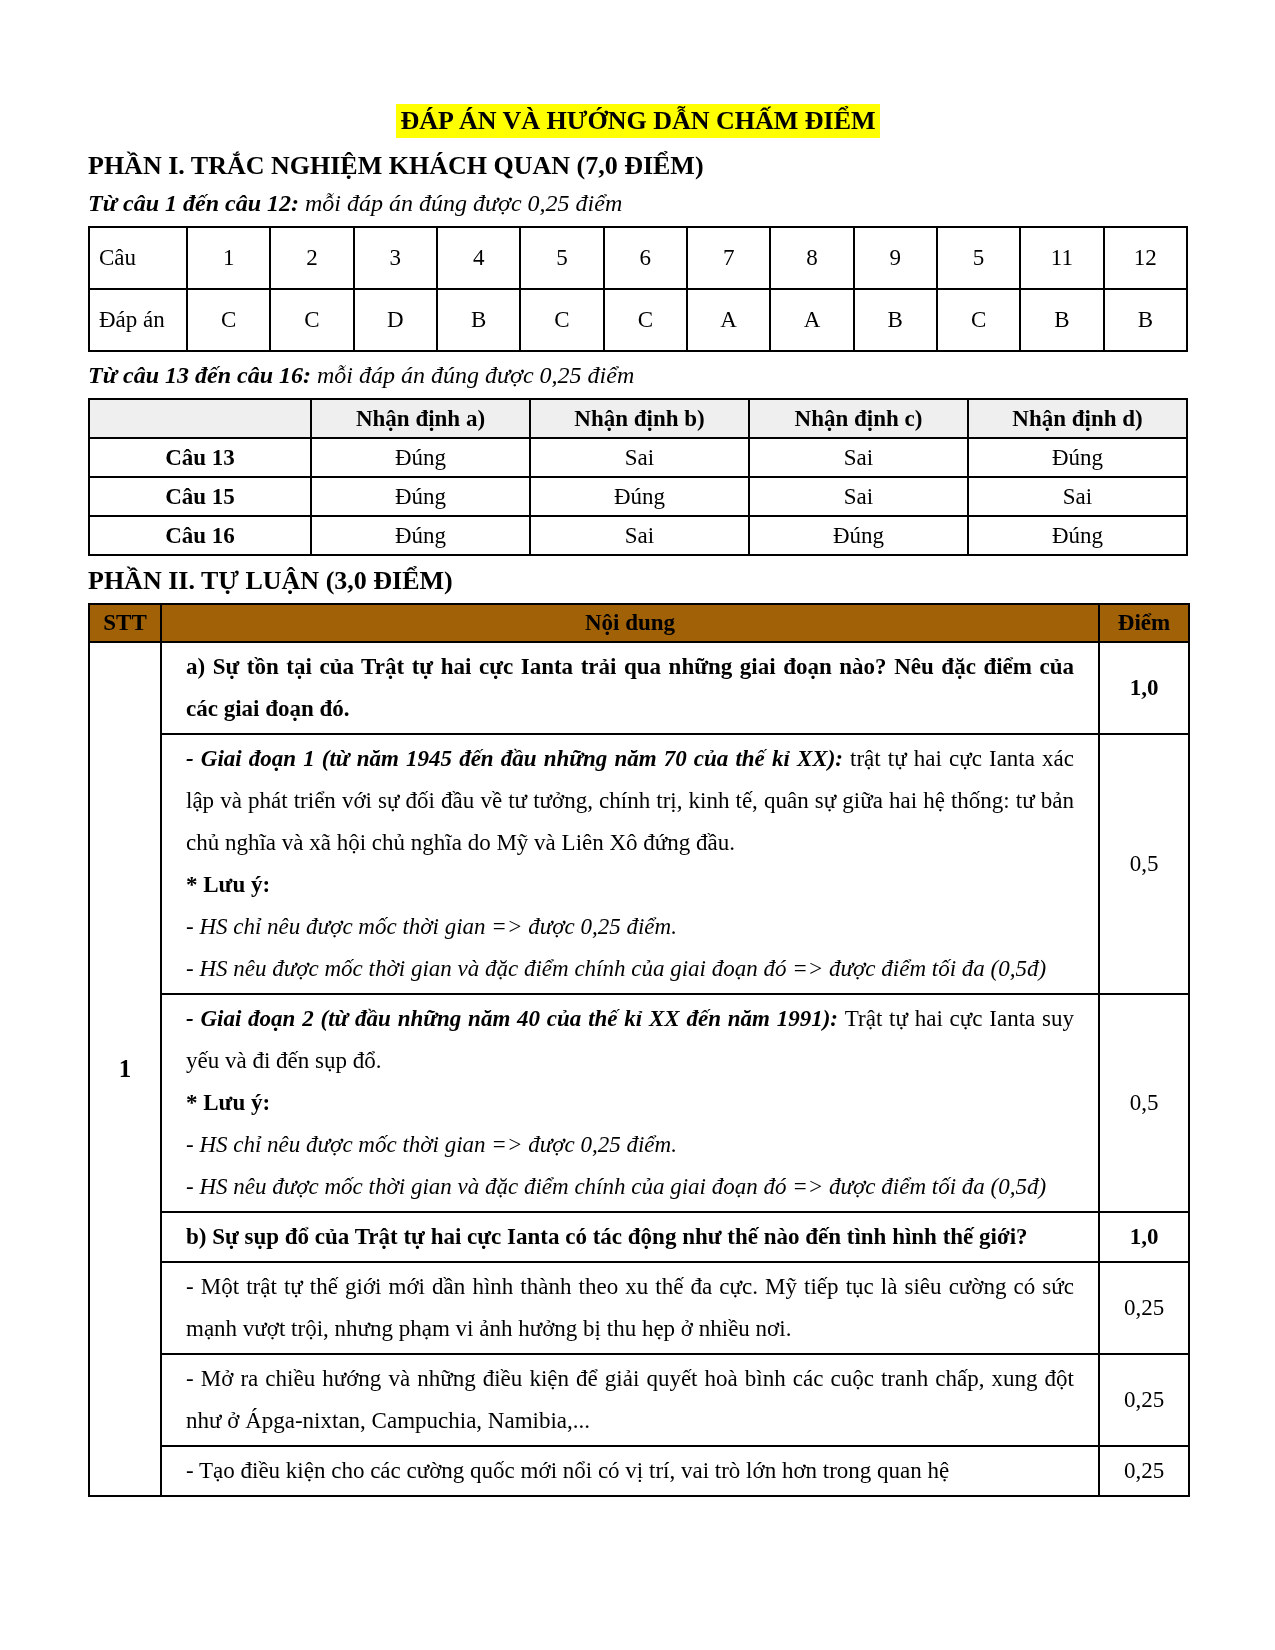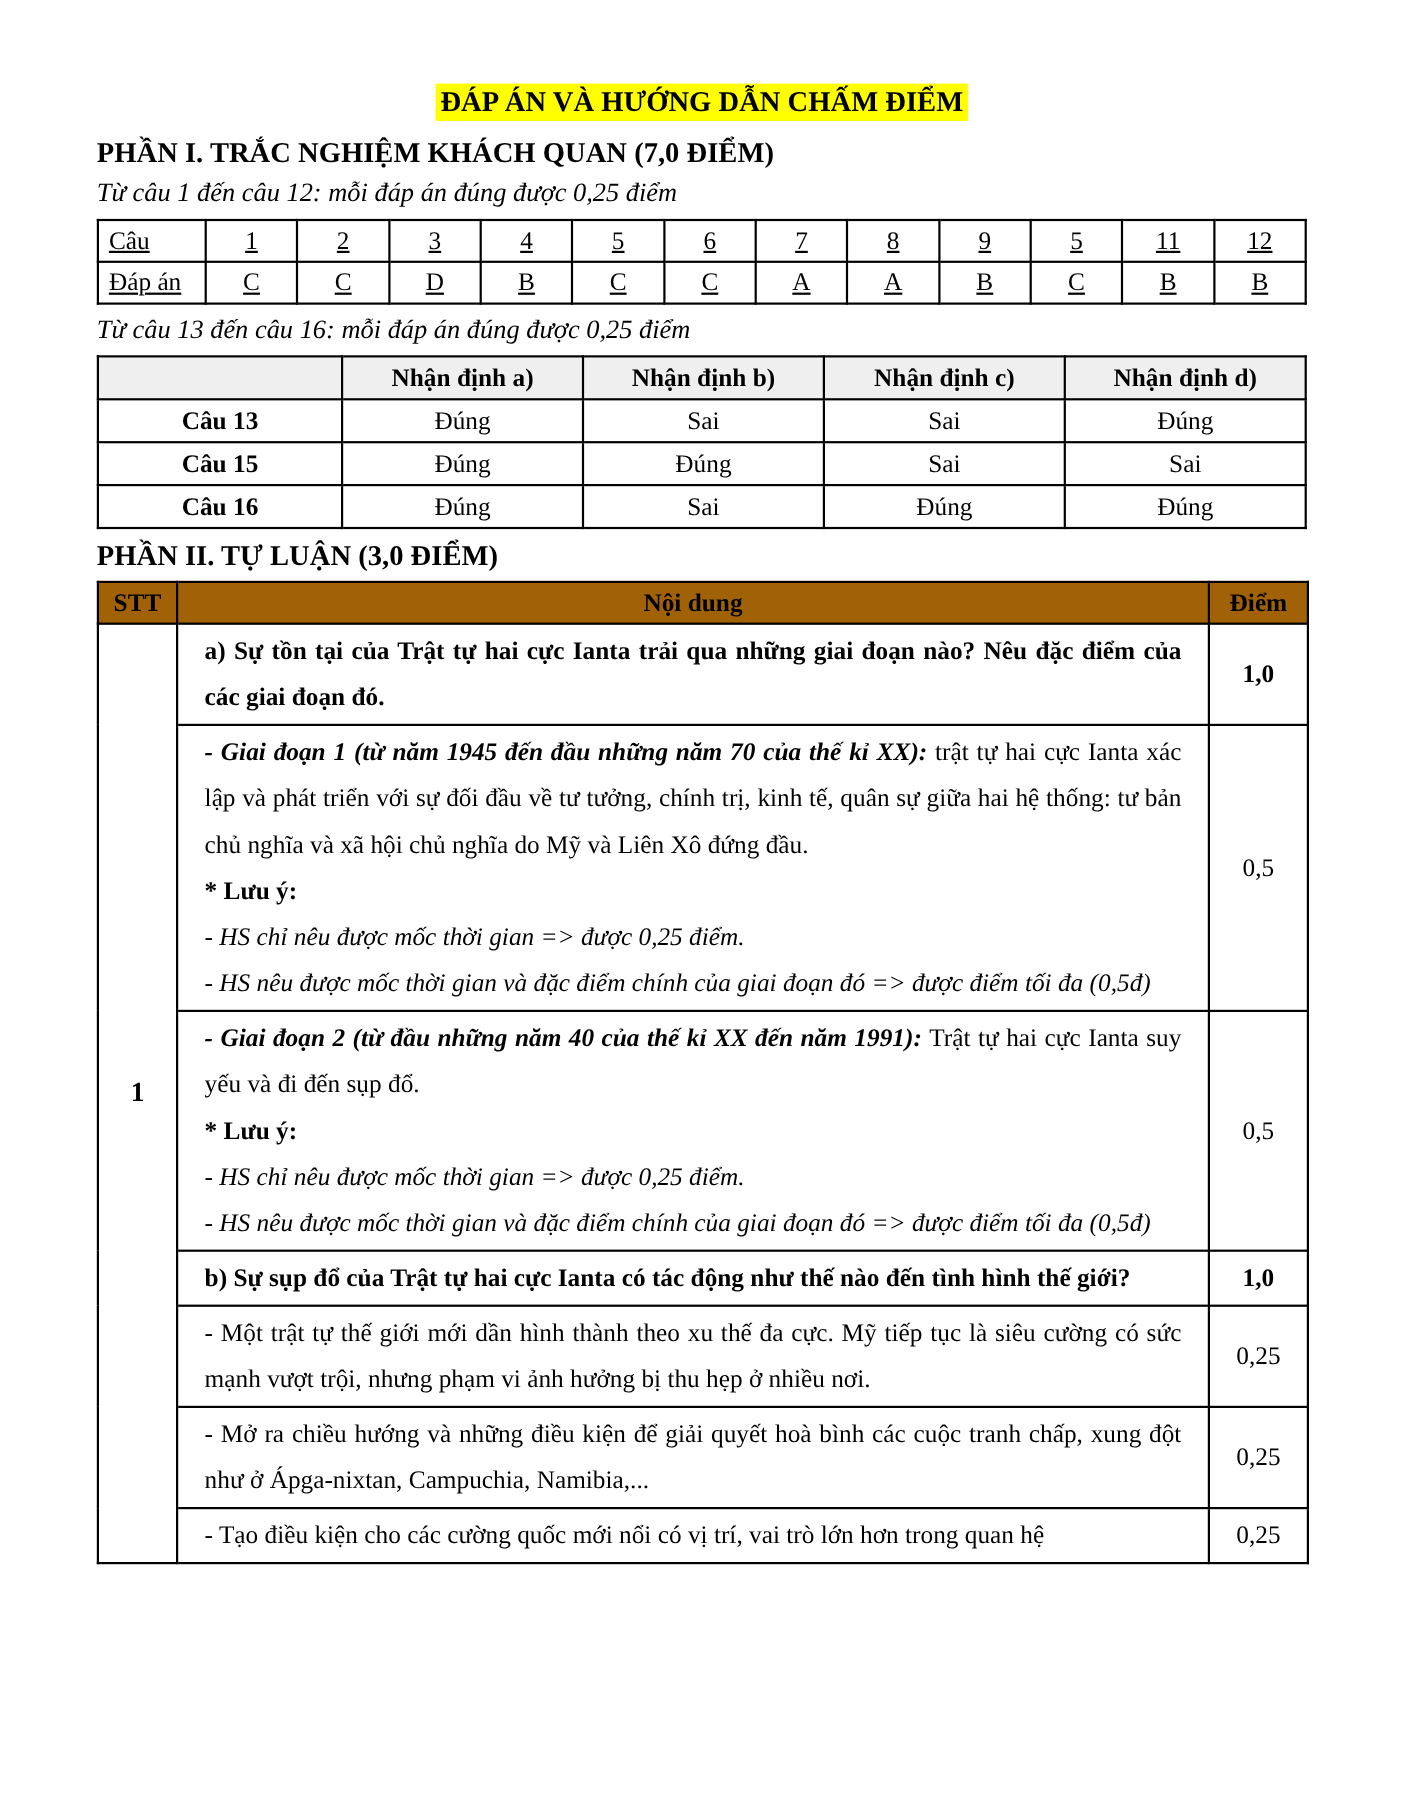--- a/index.html
+++ b/index.html
@@ -20,48 +20,48 @@
   }
   
   .doc-title-row { text-align: center; margin: 0 0 8px 0; line-height: 34px; }
   .hl-title {
     display: inline-block;
     background: #ffff00;
     font-weight: 700;
     font-size: 26px;
     line-height: 32px;
     padding: 1px 4px;
+    margin-top: 28px;
   }
   
   .section-heading {
     font-weight: 700;
     font-size: 26px;
     line-height: 34px;
     margin: 0 0 5px 0;
   }
   
   .note { font-size: 24px; line-height: 30px; margin: 0 0 8px 0; }
-  .note .lead { font-weight: 400; font-style: italic; }
+  .note .lead { font-weight: 700; font-style: italic; }
   .note .rest { font-style: italic; }
   
   table {
     border-collapse: collapse;
     table-layout: fixed;
     width: 1100px;
   }
   td, th { border: 2px solid #000; overflow: hidden; }
   th { font-weight: 700; }
   
   #t1 { margin: 0 0 8px 0; }
   #t1 td {
     height: 36px;
     text-align: center;
     font-size: 23px;
-    padding: 0;
-    text-decoration: underline;
+    padding: 12px;
   }
   #t1 td.lbl { text-align: left; padding-left: 9px; }
   
   #t2 { margin: 0 12px 8px 0; }
   #t2 th, #t2 td {
     height: 37px;
     text-align: center;
     font-size: 23px;
     padding: 0;
   }

